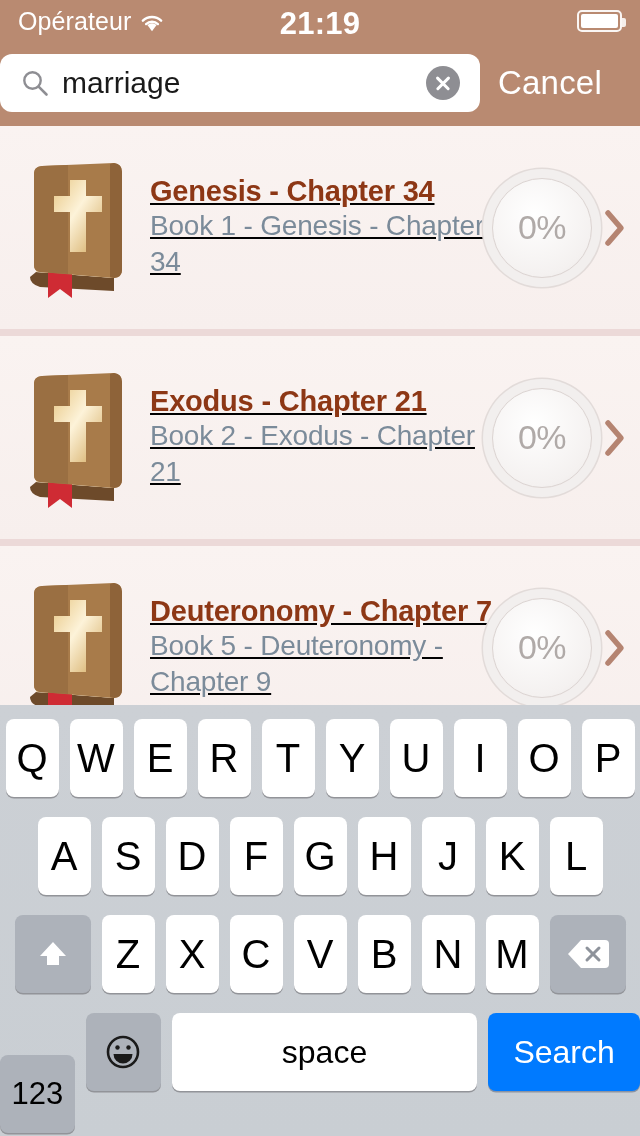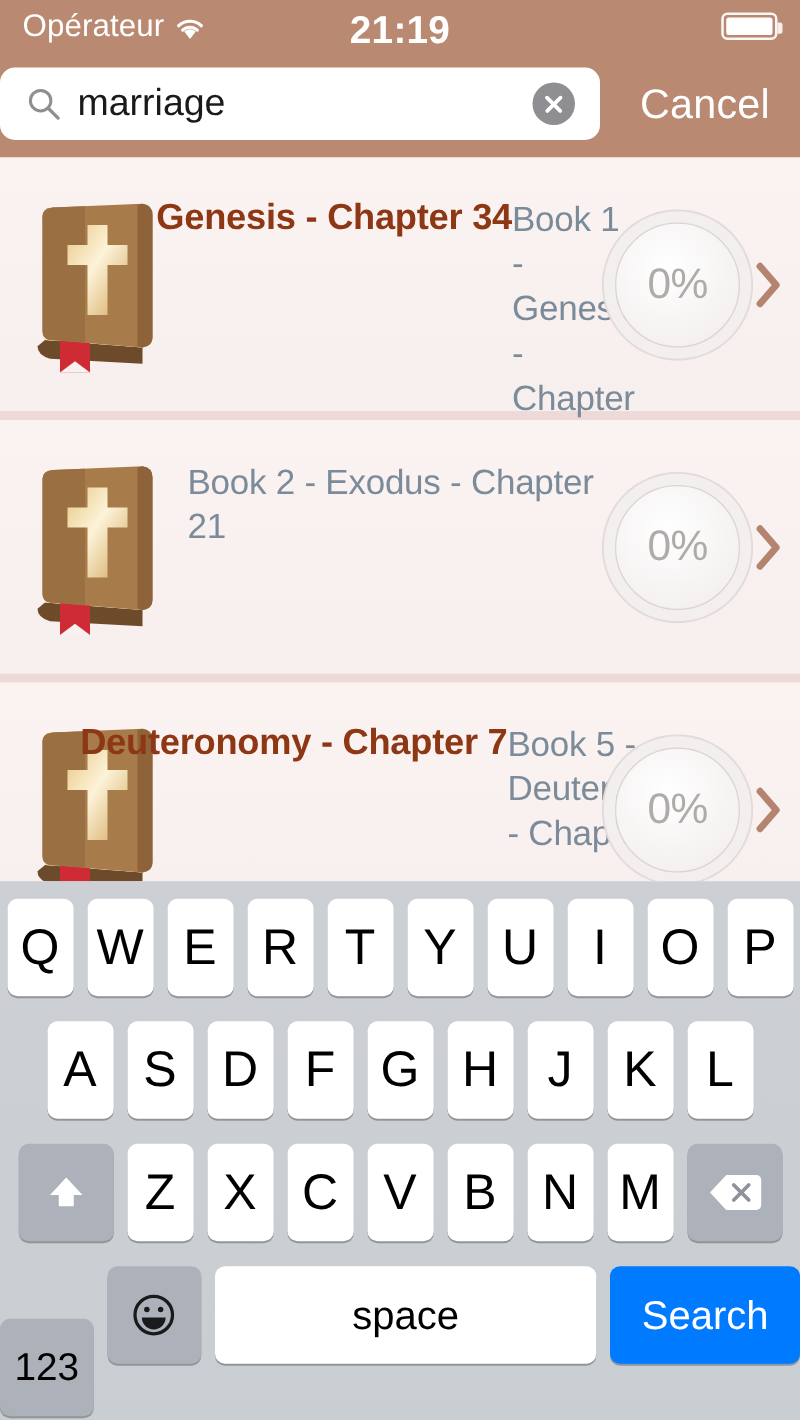--- a/index.html
+++ b/index.html
@@ -67,43 +67,44 @@
     width:34px; height:34px; border-radius:50%;
     background:#8e8e93; position:relative; cursor:pointer;
   }
   .clear-btn::before, .clear-btn::after {
     content:""; position:absolute; left:8px; top:16px;
     width:18px; height:2.6px; background:#fff; border-radius:2px;
   }
   .clear-btn::before { transform:rotate(45deg); }
   .clear-btn::after  { transform:rotate(-45deg); }
   .cancel-btn {
-    margin-left:32px; color:#ffffff; font-size:33px;
+    margin-left:18px; color:#ffffff; font-size:33px;
     letter-spacing:.2px; cursor:pointer; white-space:nowrap;
   }
 
   
   .results {
     position:absolute; top:126px; left:0; width:640px; height:579px;
     background:#ece4e2; overflow:hidden;
   }
   .result-row {
     position:relative; height:210px; width:640px;
     background:linear-gradient(180deg,#faf3f1 0%,#f7efed 100%);
     border-bottom:7px solid #ecd9d8;
     display:flex; align-items:center;
     cursor:pointer;
   }
   .row-icon { flex:0 0 auto; width:150px; display:flex; justify-content:center; }
   .bible { width:122px; height:140px; display:block; }
 
   .row-text {
     flex:1 1 auto; min-width:0; padding-right:4px;
-    display:flex; flex-direction:row; justify-content:center;
+    display:flex; flex-direction:column; justify-content:center;
     height:140px;
+    text-decoration:underline;
   }
   .row-title {
     font-size:29px; font-weight:bold; color:#8d3715;
     letter-spacing:-.2px; white-space:nowrap;
   }
   .row-sub {
     font-size:28px; color:#7b8b9a;
     line-height:1.28; letter-spacing:-.2px;
   }
 
@@ -246,20 +247,21 @@
           <defs>
             <linearGradient id="crossgrad2" x1="0" y1="0" x2="1" y2="1">
               <stop offset="0%" stop-color="#e8c887"></stop>
               <stop offset="45%" stop-color="#fdf3d9"></stop>
               <stop offset="100%" stop-color="#d2a85e"></stop>
             </linearGradient>
           </defs>
         </svg>
       </div>
       <div class="row-text">
+        <div class="row-title">Exodus - Chapter 21</div>
         <div class="row-sub">Book 2 - Exodus - Chapter 21</div>
       </div>
       <div class="row-right">
         <div class="progress">
           <span class="progress-label">0%</span>
         </div>
         <span class="chev">
           <svg class="glyph" viewBox="0 0 22 38" width="22" height="38">
             <polyline points="4,4 17,19 4,34" stroke="#b58471" stroke-width="5.5" fill="none" stroke-linecap="round" stroke-linejoin="round"></polyline>
           </svg>

